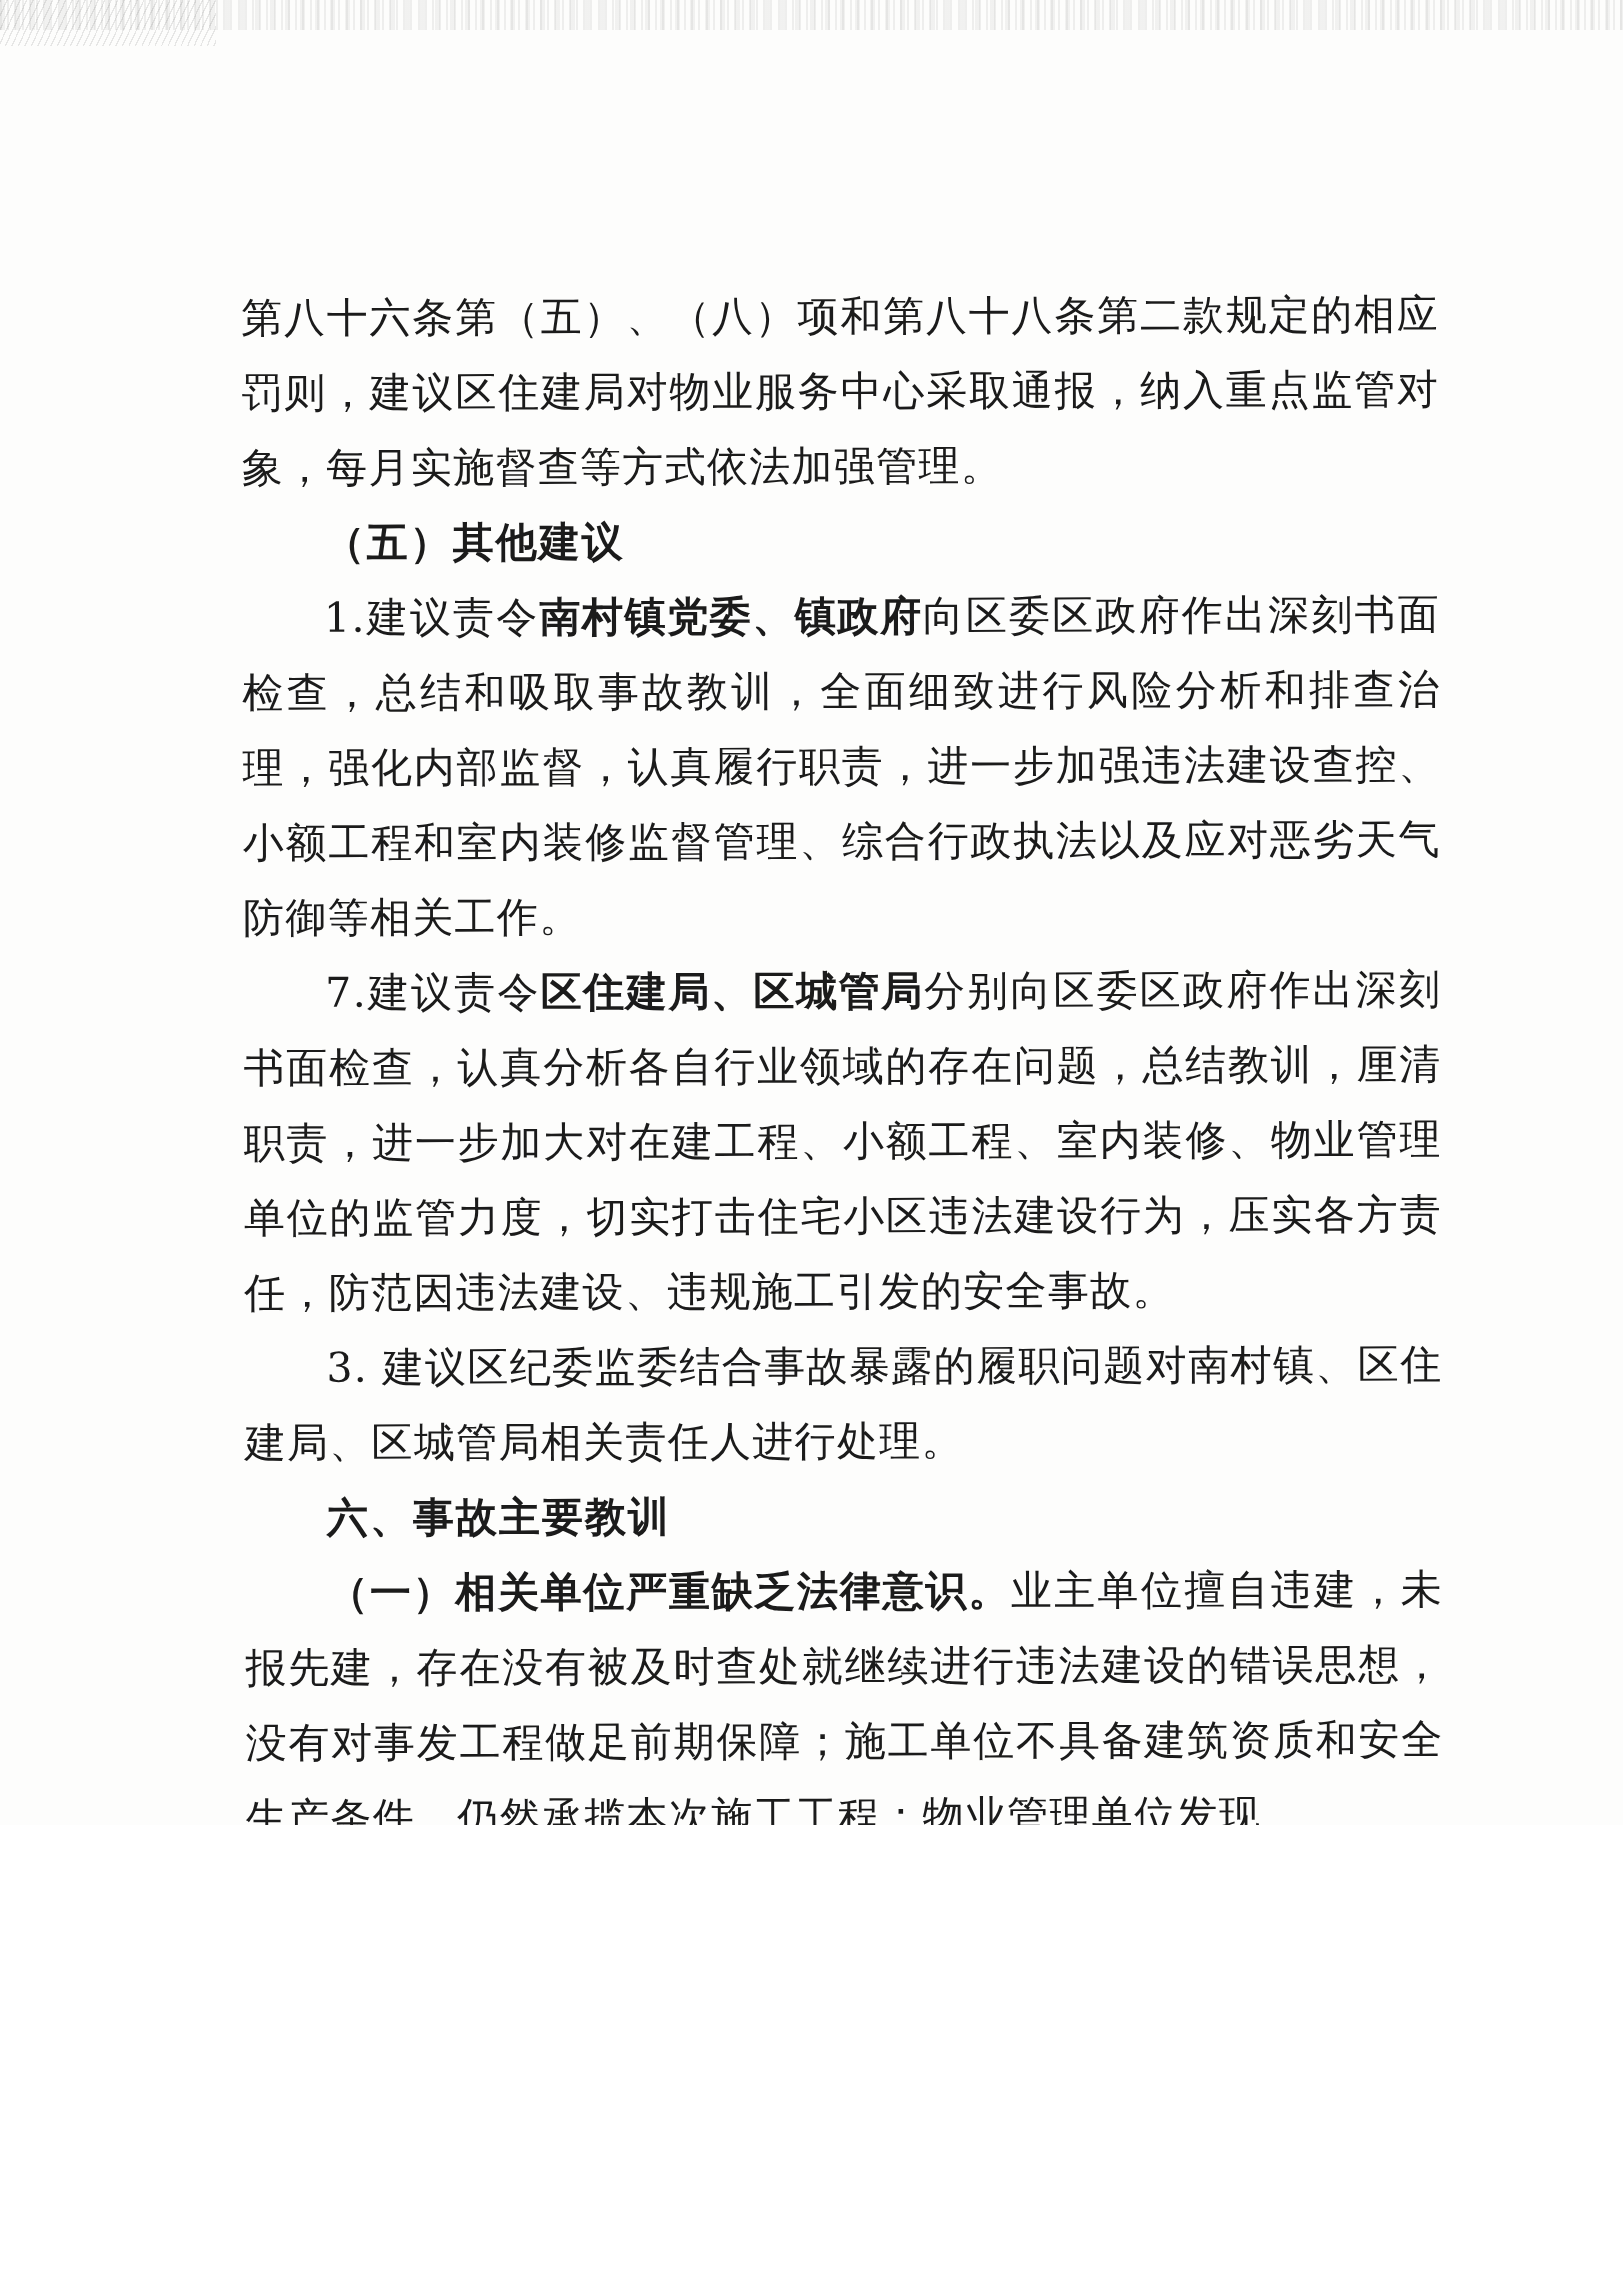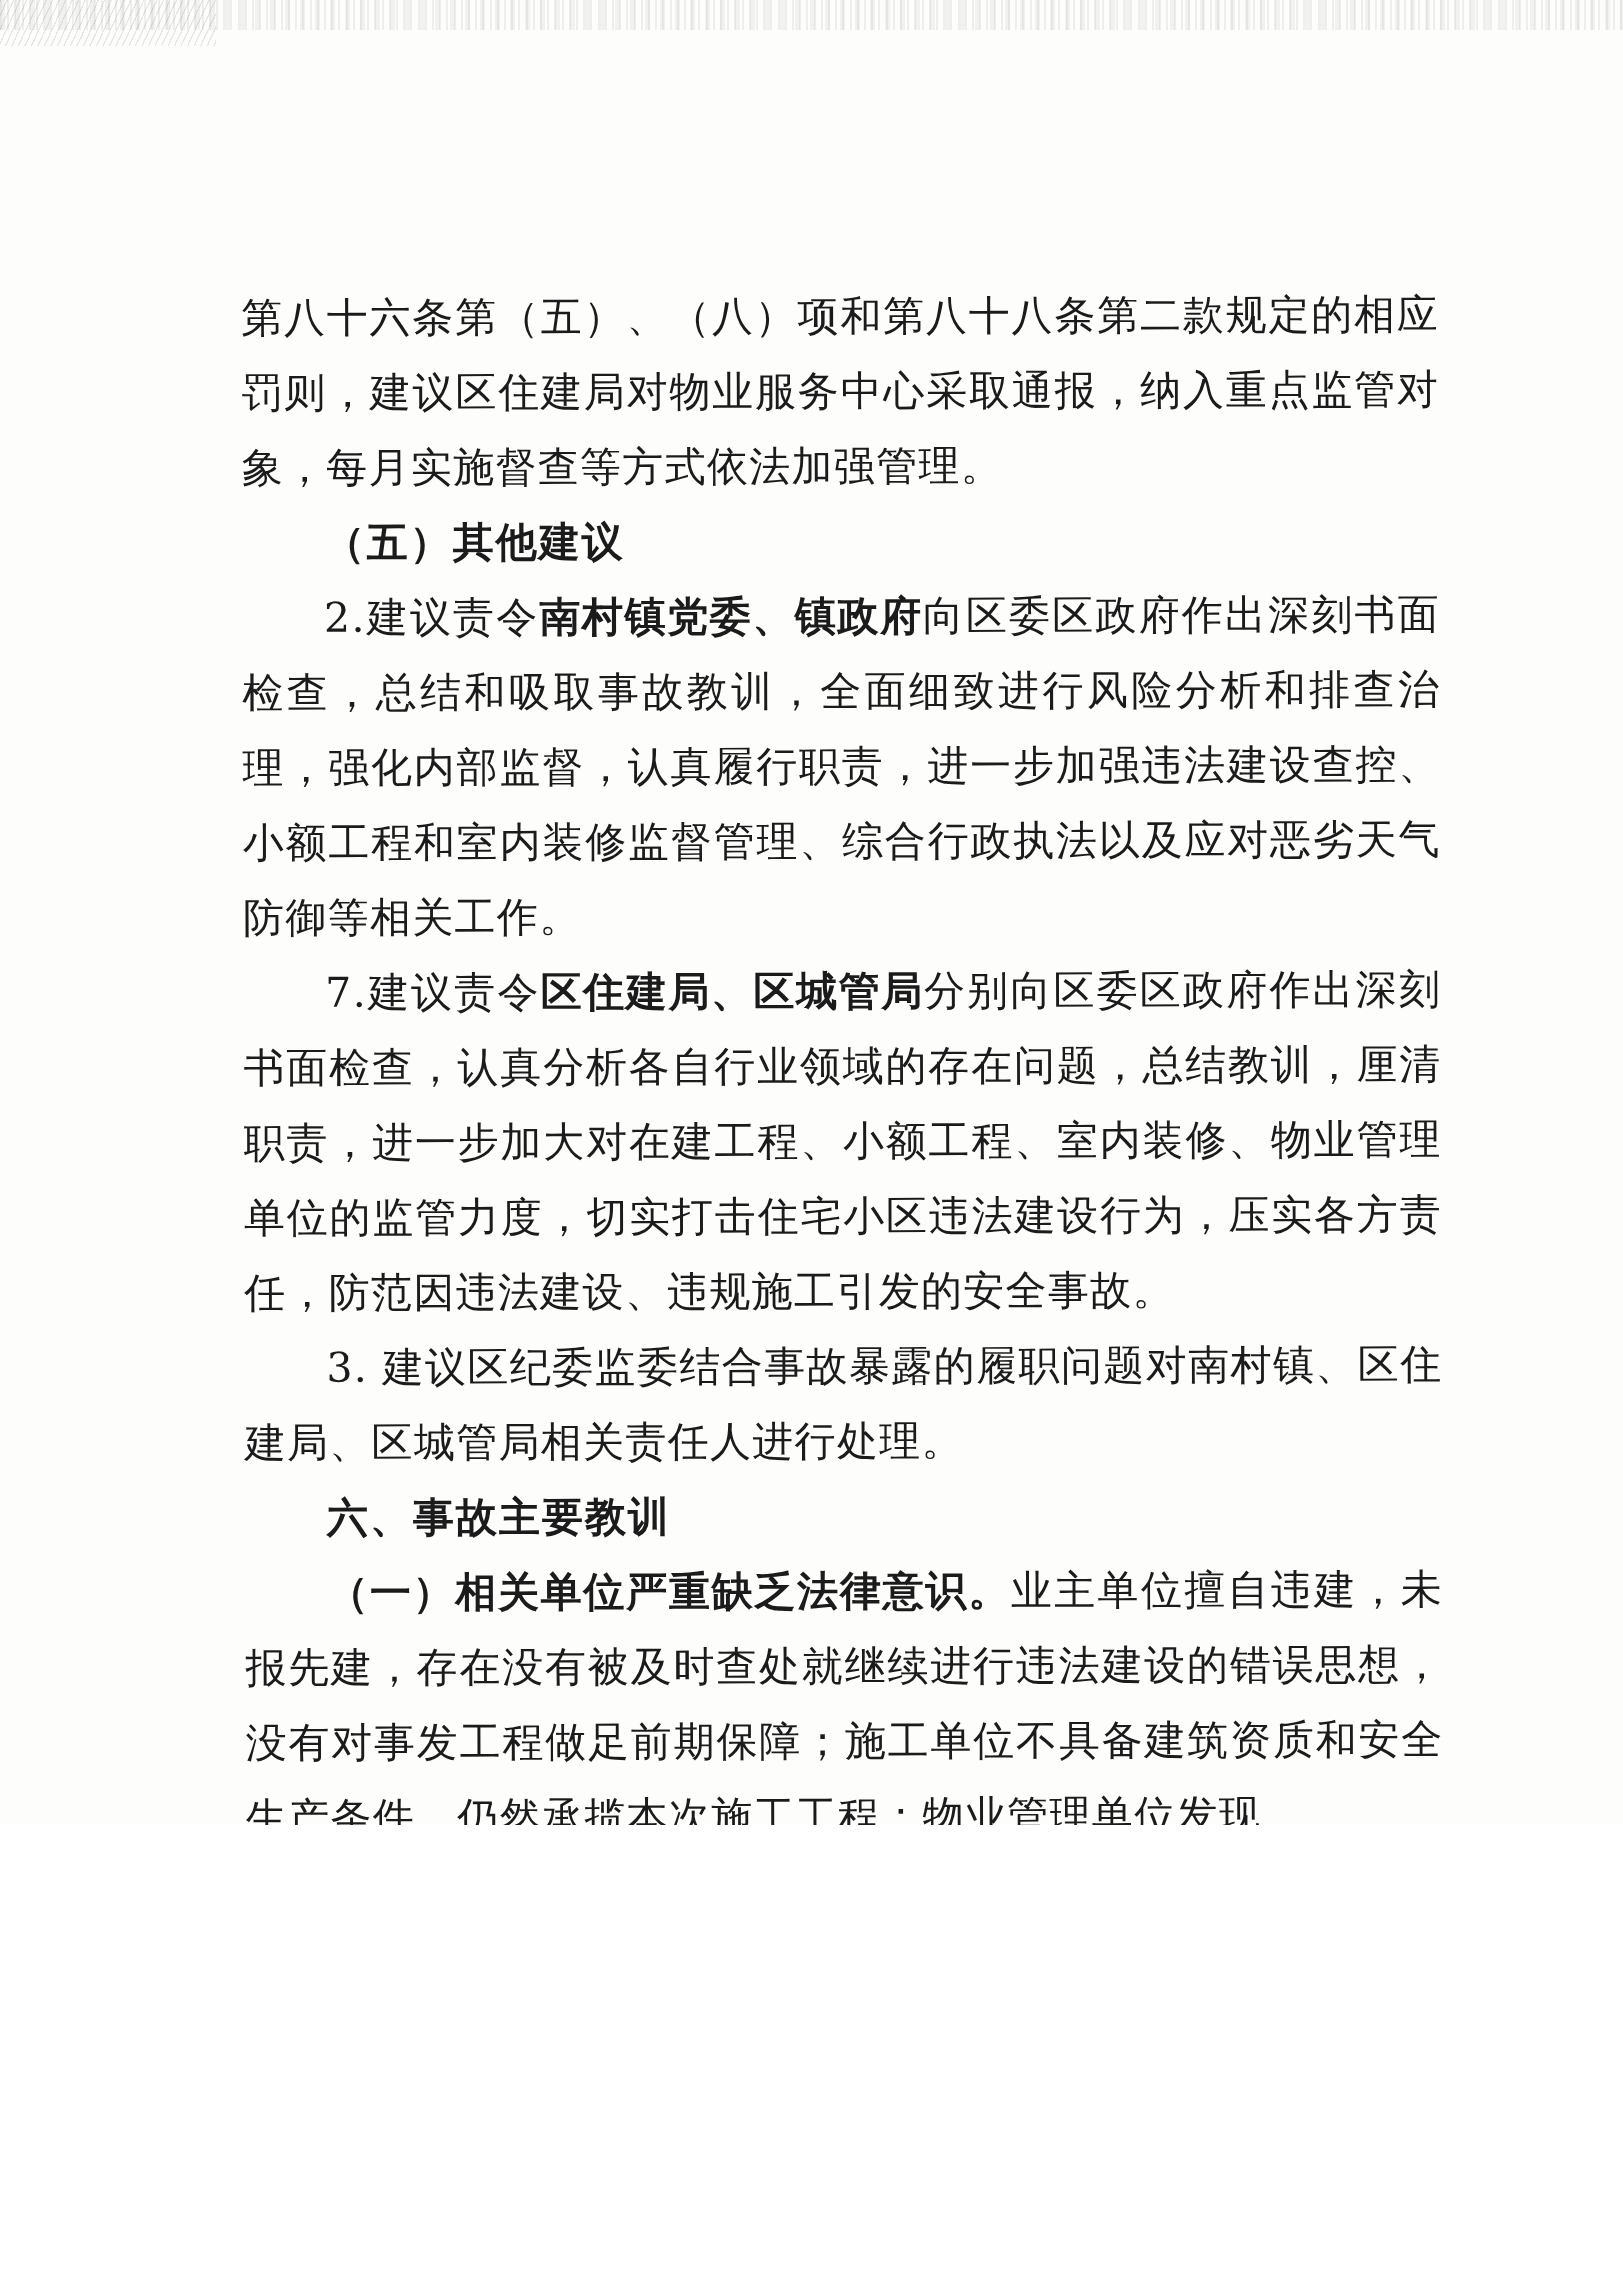--- a/index.html
+++ b/index.html
@@ -111,21 +111,21 @@
 
   <div class="scan-noise-top"></div>
   <div class="scan-noise-corner"></div>
 
   <div class="textblock">
 
     <p class="para">第八十六条第（五）、（八）项和第八十八条第二款规定的相应罚则，建议区住建局对物业服务中心采取通报，纳入重点监管对象，每月实施督查等方式依法加强管理。</p>
 
     <h2 class="heading">（五）其他建议</h2>
 
-    <p class="para indent"><span>2.建议责令</span><span class="bold">南村镇党委、镇政府</span><span>向区委区政府作出深刻书面检查，总结和吸取事故教训，全面细致进行风险分析和排查治理，强化内部监督，认真履行职责，进一步加强违法建设查控、小额工程和室内装修监督管理、综合行政执法以及应对恶劣天气防御等相关工作。</span></p>
+    <p class="para indent"><span>1.建议责令</span><span class="bold">南村镇党委、镇政府</span><span>向区委区政府作出深刻书面检查，总结和吸取事故教训，全面细致进行风险分析和排查治理，强化内部监督，认真履行职责，进一步加强违法建设查控、小额工程和室内装修监督管理、综合行政执法以及应对恶劣天气防御等相关工作。</span></p>
 
     <p class="para indent"><span>7.建议责令</span><span class="bold">区住建局、区城管局</span><span>分别向区委区政府作出深刻书面检查，认真分析各自行业领域的存在问题，总结教训，厘清职责，进一步加大对在建工程、小额工程、室内装修、物业管理单位的监管力度，切实打击住宅小区违法建设行为，压实各方责任，防范因违法建设、违规施工引发的安全事故。</span></p>
 
     <p class="para indent">3. 建议区纪委监委结合事故暴露的履职问题对南村镇、区住建局、区城管局相关责任人进行处理。</p>
 
     <h2 class="heading">六、事故主要教训</h2>
 
     <p class="para indent"><span class="bold">（一）相关单位严重缺乏法律意识。</span><span>业主单位擅自违建，未报先建，存在没有被及时查处就继续进行违法建设的错误思想，没有对事发工程做足前期保障；施工单位不具备建筑资质和安全生产条件，仍然承揽本次施工工程；物业管理单位发现</span></p>
 
   </div>

